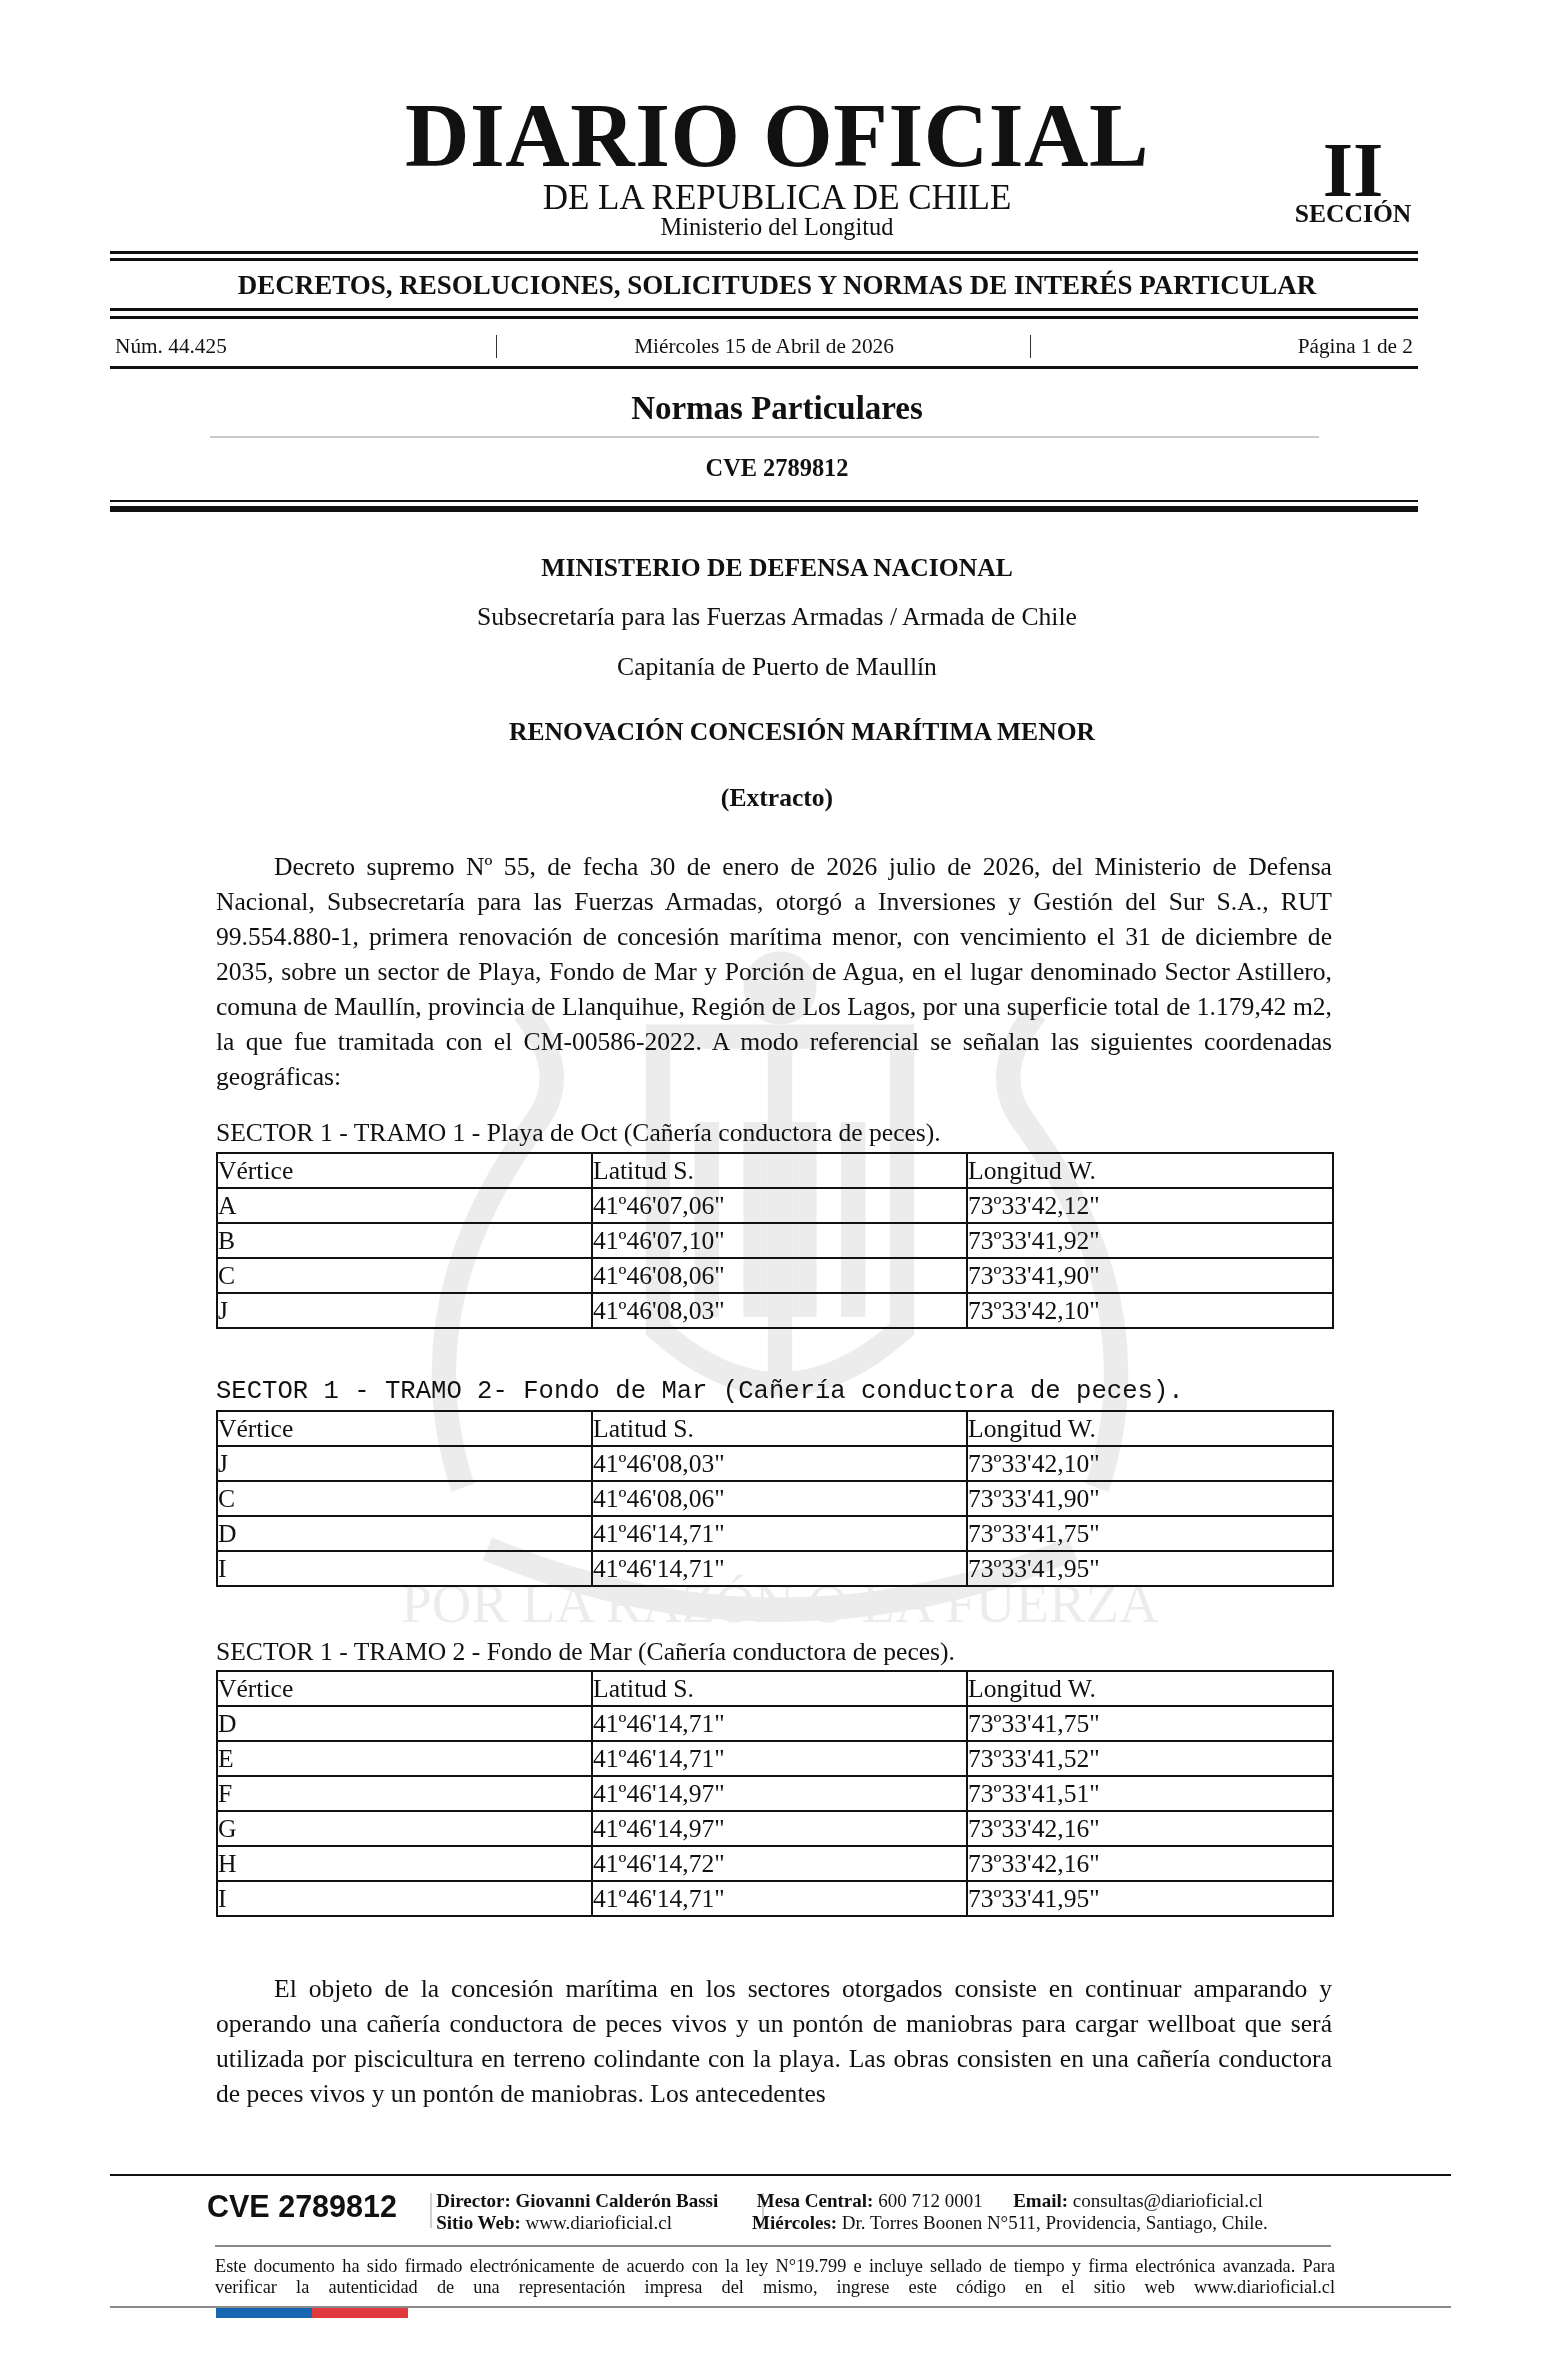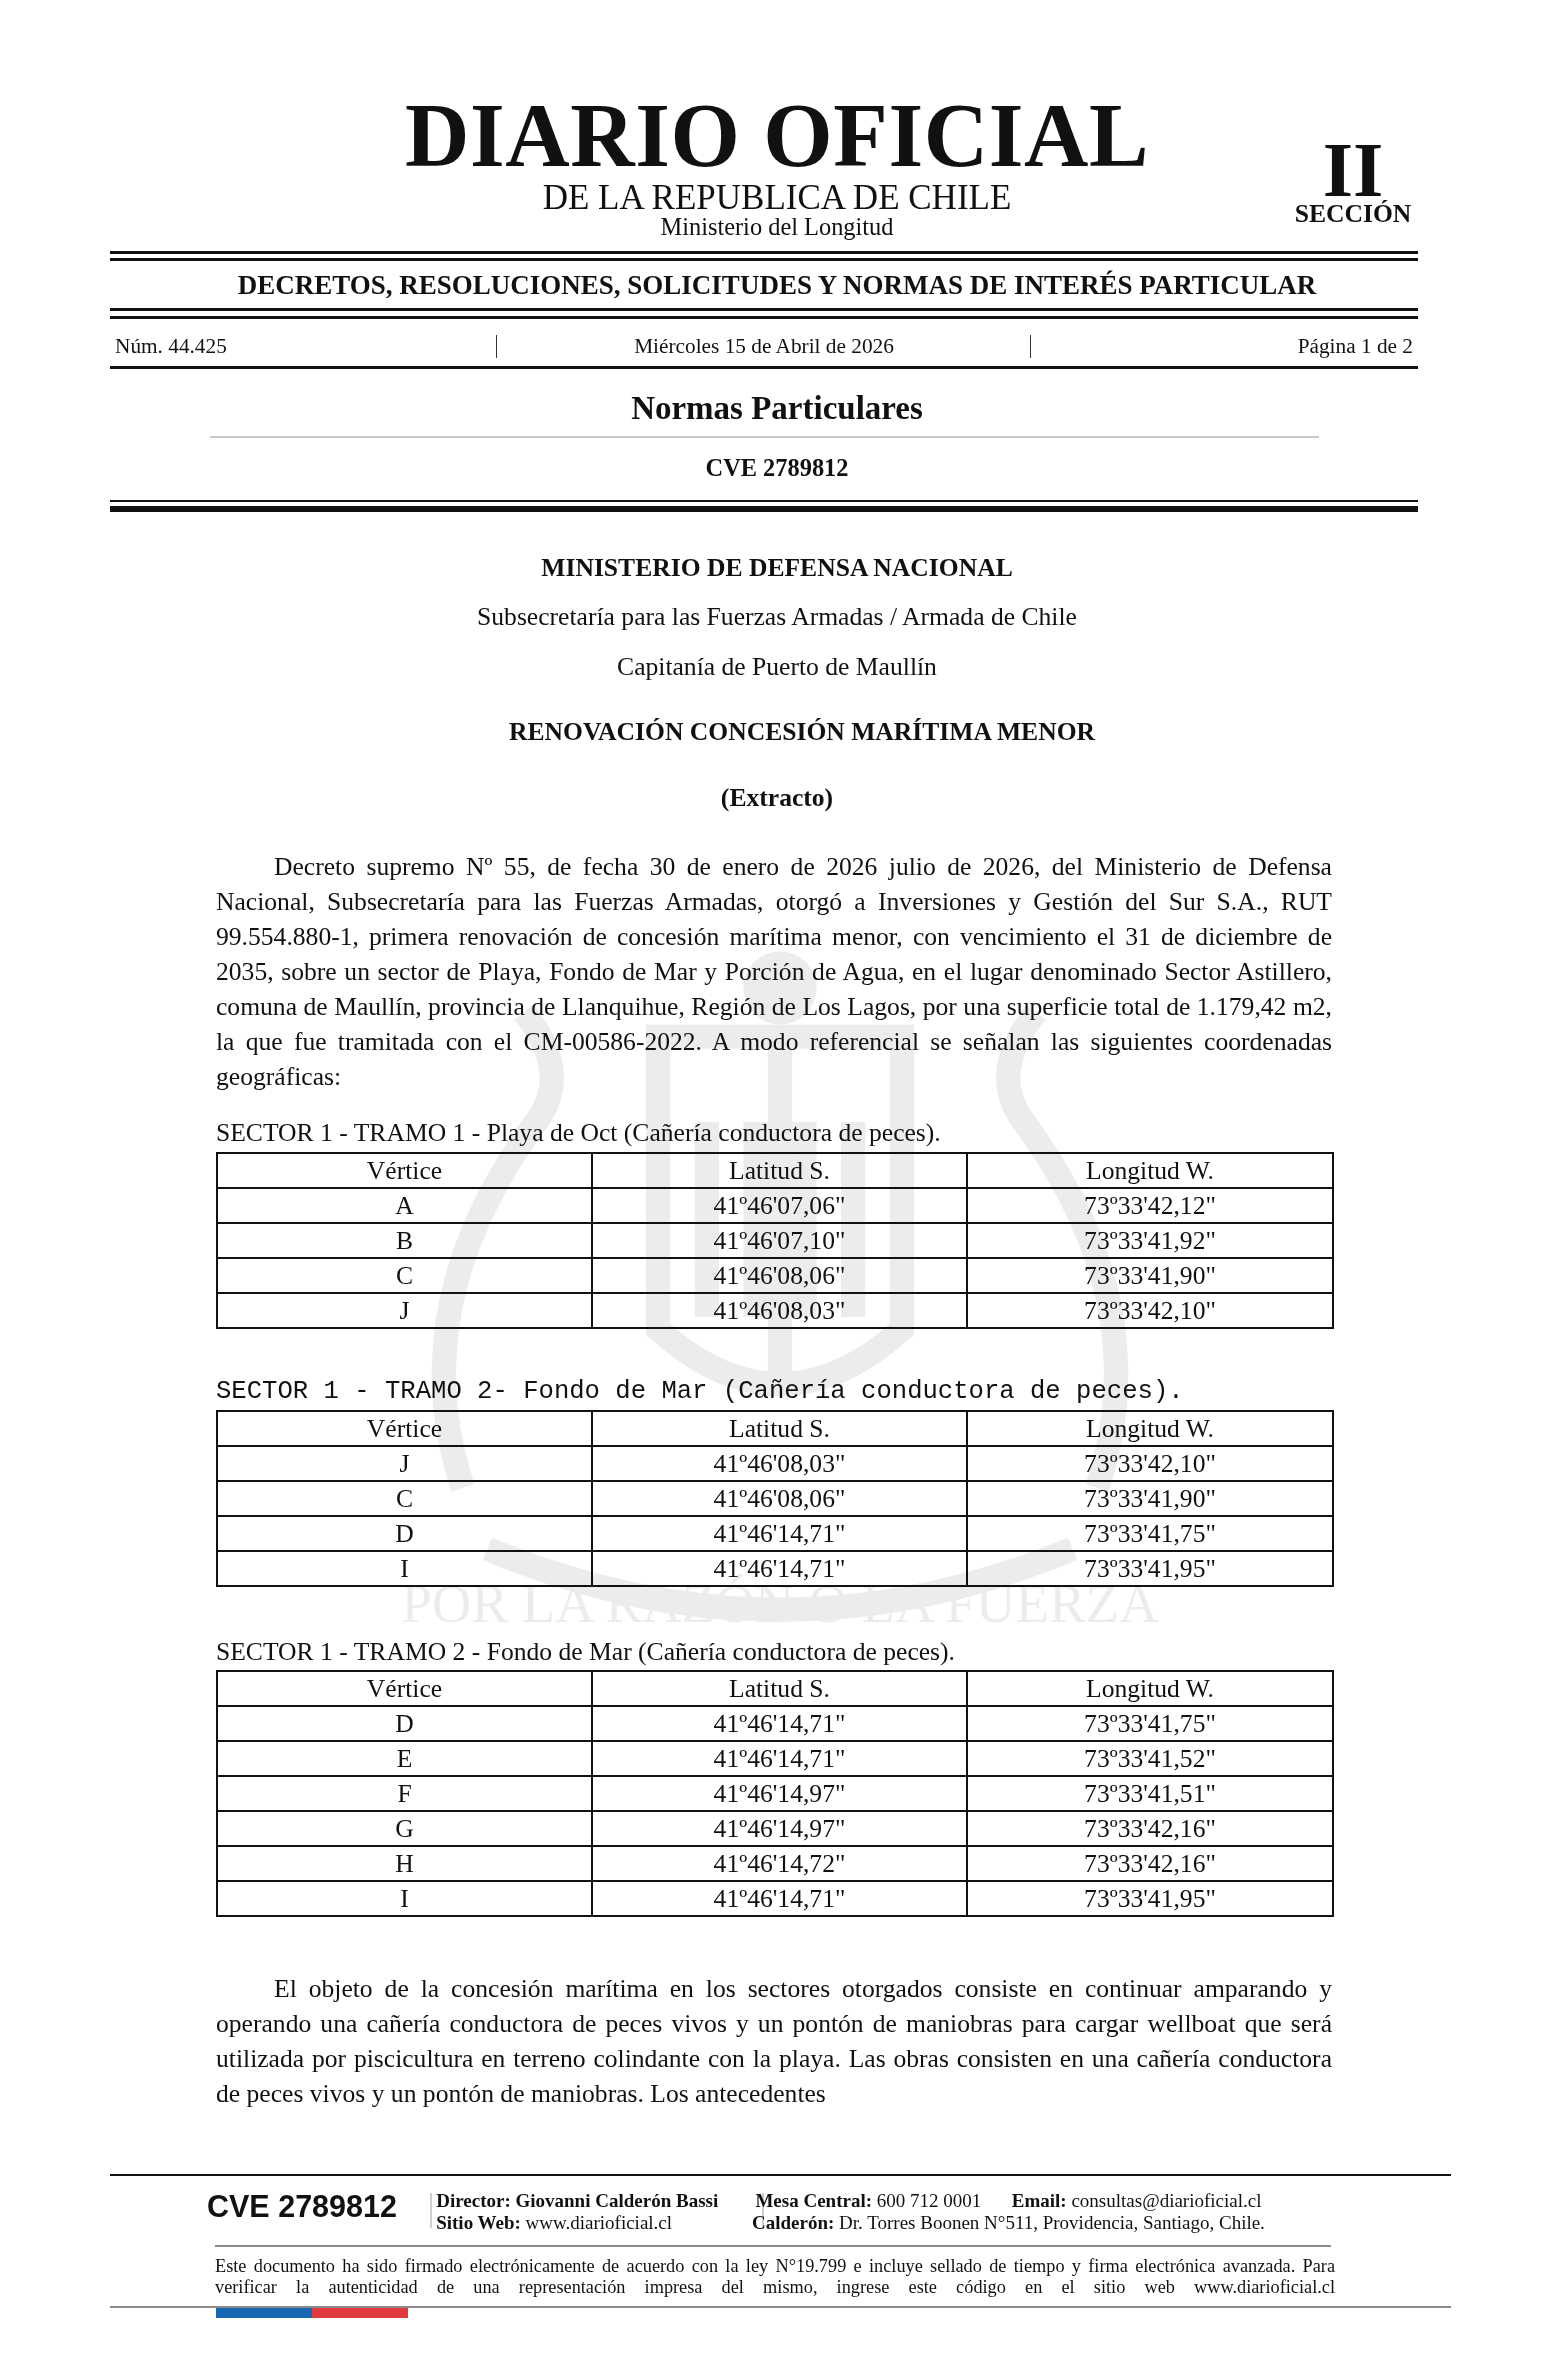--- a/index.html
+++ b/index.html
@@ -38,21 +38,21 @@
   .para { left: 216px; width: 1116px; font-size: 25.6px; line-height: 35px; text-align: justify; text-indent: 58px; }
   .para1 { top: 849px; }
   .para2 { top: 1971px; }
 
   .tcap { left: 216px; font-size: 25.6px; line-height: 1; white-space: nowrap; }
   table.coords {
     position: absolute; left: 216px; width: 1116px; border-collapse: collapse;
     font-size: 25.6px; table-layout: fixed;
   }
   table.coords td {
-    border: 2.4px solid #111; text-align: center; height: 33px; padding: 0; line-height: 33px;
+    border: 2.4px solid #111; height: 33px; padding: 0; line-height: 33px;
     background: transparent;
   }
   table.coords col.c1 { width: 375px; }
   table.coords col.c2 { width: 375px; }
   table.coords col.c3 { width: 366px; }
 
   
   .watermark { left: 341px; top: 939px; width: 878px; height: 744px; opacity: 0.07; pointer-events: none; }
 
   
@@ -258,21 +258,21 @@
 </div>
 
 <div class="abs f-vsep2"></div>
 
 <div class="abs f-col f-col2">
   <div>
     <b>Mesa Central:</b> <span>600 712 0001</span>
     <span style="display:inline-block; width:21px;"></span>
     <b>Email:</b> <span>consultas@diarioficial.cl</span>
   </div>
-  <div><b>Calderón:</b> <span>Dr. Torres Boonen N°511, Providencia, Santiago, Chile.</span></div>
+  <div><b>Miércoles:</b> <span>Dr. Torres Boonen N°511, Providencia, Santiago, Chile.</span></div>
 </div>
 
 <div class="rule-gray" style="left:215px; width:1116px; top:2245px; height:2.4px; background:#8a8a8a;"></div>
 
 <div class="abs f-note">Este documento ha sido firmado electrónicamente de acuerdo con la ley N°19.799 e incluye sellado de tiempo y firma electrónica avanzada. Para verificar la autenticidad de una representación impresa del mismo, ingrese este código en el sitio web www.diarioficial.cl</div>
 
 <div class="rule-gray" style="left:110px; width:1341px; top:2306px; height:2.4px; background:#8a8a8a;"></div>
 <div class="abs flag-blue"></div>
 <div class="abs flag-red"></div>
 

